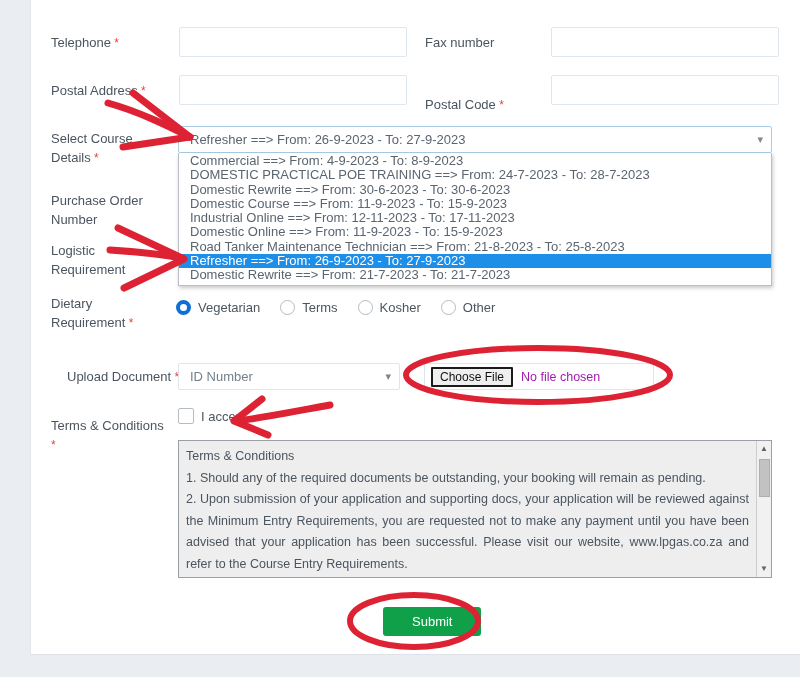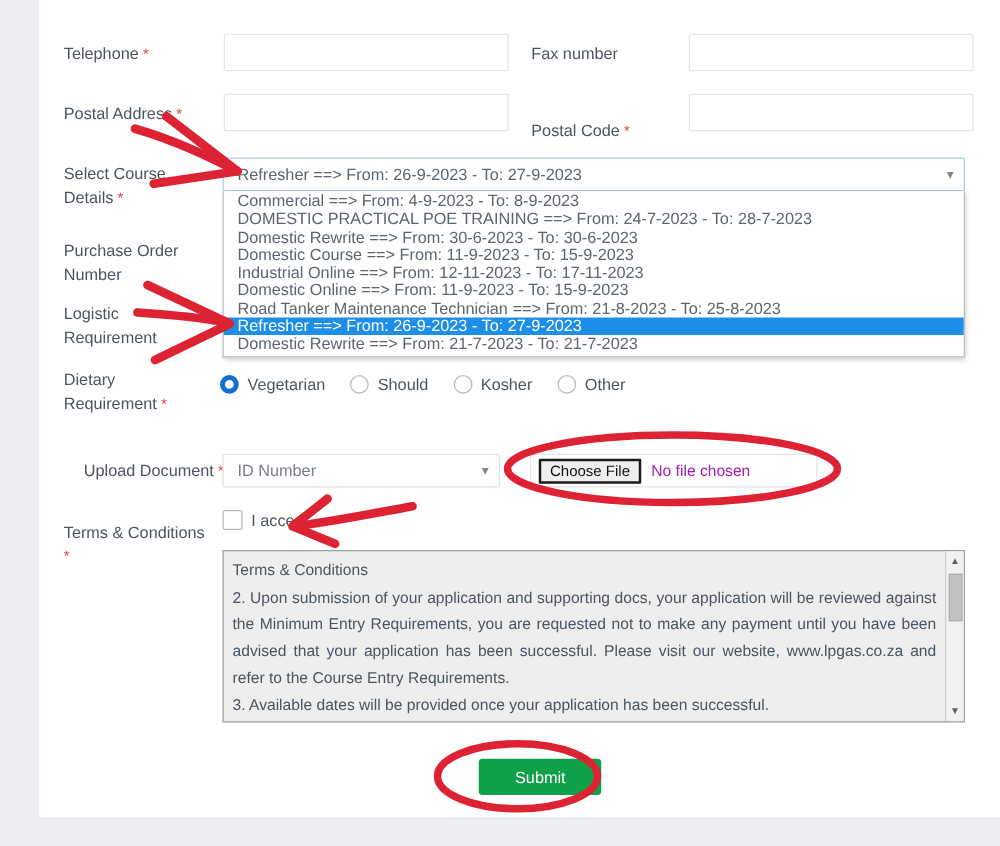--- a/index.html
+++ b/index.html
@@ -216,21 +216,21 @@
       <div class="opt">Domestic Rewrite   ==&gt; From: 21-7-2023 - To: 21-7-2023</div>
     </div>
 
   <div class="radiorow" id="dietary-radios">
       <div class="radio-item">
         <span class="rdot on"></span>
         <span class="rlabel">Vegetarian</span>
       </div>
       <div class="radio-item">
         <span class="rdot"></span>
-        <span class="rlabel">Should</span>
+        <span class="rlabel">Terms</span>
       </div>
       <div class="radio-item">
         <span class="rdot"></span>
         <span class="rlabel">Kosher</span>
       </div>
       <div class="radio-item">
         <span class="rdot"></span>
         <span class="rlabel">Other</span>
       </div>
     </div>
@@ -245,20 +245,21 @@
   </div>
 
   <div class="ckrow">
     <span class="cbox"></span>
     <span class="ctext">I accept</span>
   </div>
 
   <div class="terms">
     <div class="terms-inner" id="terms-body">
         <p style="text-align: left;">Terms &amp; Conditions</p>
+        <p style="text-align: left;">1. Should any of the required documents be outstanding, your booking will remain as pending.</p>
         <p>2. Upon submission of your application and supporting docs, your application will be reviewed against the Minimum Entry Requirements, you are requested not to make any payment until you have been advised that your application has been successful. Please visit our website, www.lpgas.co.za and refer to the Course Entry Requirements.</p>
         <p style="text-align: left;">3. Available dates will be provided once your application has been successful.</p>
       </div>
     <div class="tscroll">
       <div class="up">▲</div>
       <div class="tthumb"></div>
       <div class="down">▼</div>
     </div>
   </div>
 

